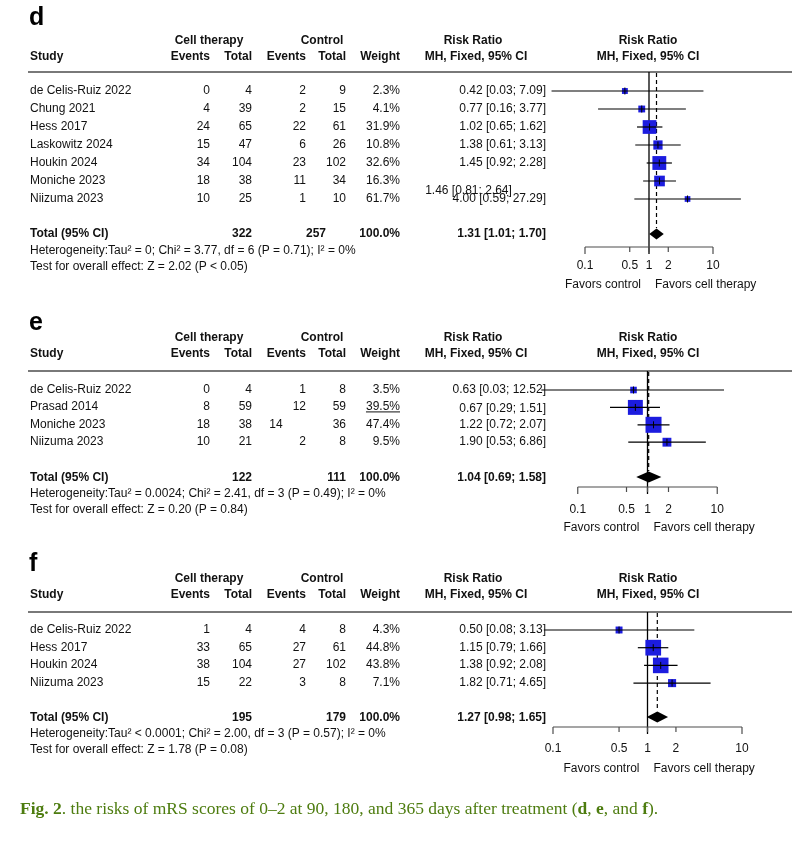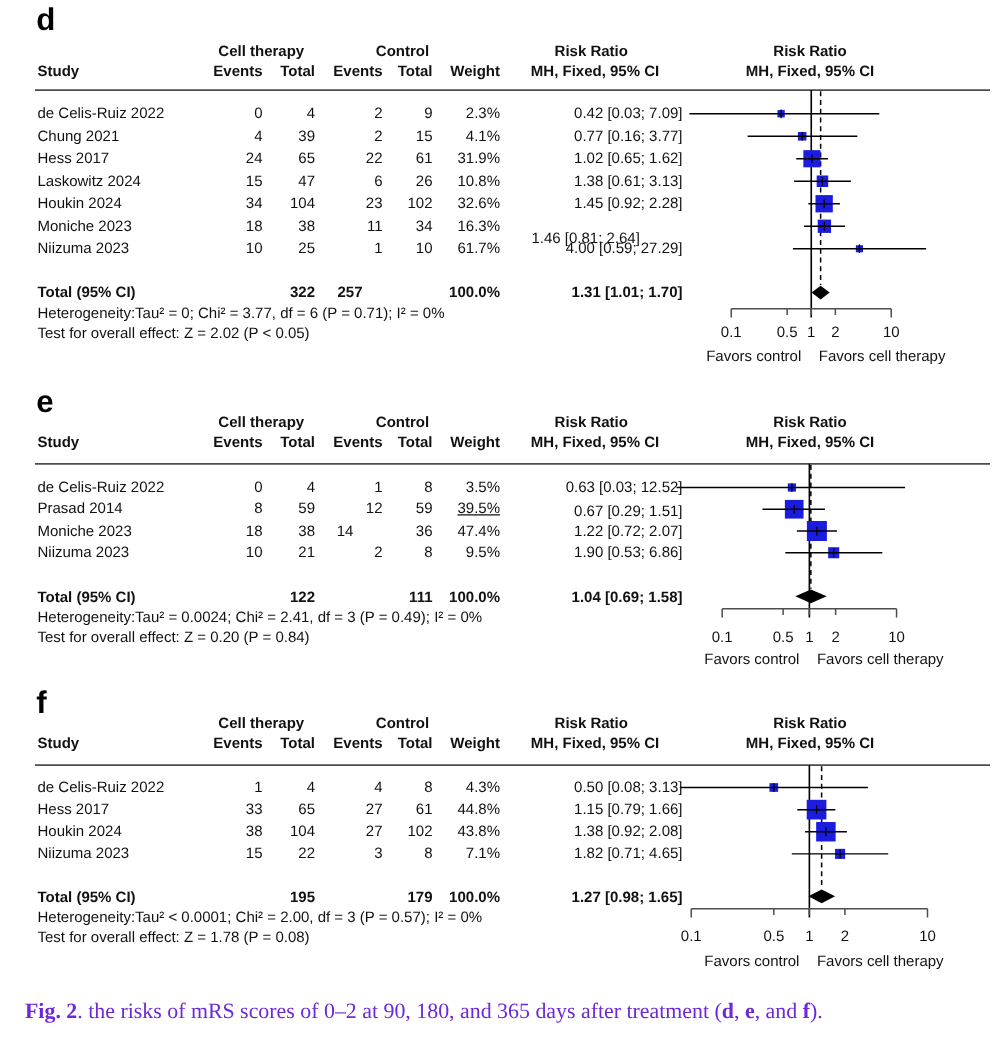--- a/index.html
+++ b/index.html
@@ -5,21 +5,21 @@
   html,body{margin:0;padding:0;background:#ffffff;}
   .fig{position:relative;width:800px;height:844px;background:#ffffff;overflow:hidden;
        font-family:"Liberation Sans",sans-serif;}
   #plot-canvas{position:absolute;left:0;top:0;}
   #text-layer{position:absolute;left:0;top:0;width:800px;height:844px;}
   .t{position:absolute;font:12px "Liberation Sans",sans-serif;color:#111;
      white-space:nowrap;transform:translateY(-50%);line-height:1.1;}
   .b{font-weight:bold;}
   .letter{font-size:25px;font-weight:bold;color:#000;}
   .caption{position:absolute;left:20px;top:798px;margin:0;width:770px;
-           font:17.5px "Liberation Serif",serif;color:#6d28d9;}
+           font:17.5px "Liberation Serif",serif;color:#4d7c0f;}
 </style>
 </head>
 <body>
 
 <div class="fig">
   <svg id="plot-canvas" width="800" height="844" viewBox="0 0 800 844">
       <line x1="28" y1="72" x2="792" y2="72" stroke="#4d4d4d" stroke-width="1.4"></line>
       <line x1="649" y1="72" x2="649" y2="254" stroke="#000000" stroke-width="1.3"></line>
       <line x1="656.5053629219689" y1="73" x2="656.5053629219689" y2="228" stroke="#000000" stroke-width="1.2" stroke-dasharray="4 3"></line>
       <rect x="621.9472082510958" y="88.05925366563021" width="5.881492668739589" height="5.881492668739589" fill="#1c1cdf"></rect>
@@ -153,21 +153,21 @@
       <div class="t" style="top: 191px; left: 391px; width: 155px; text-align: center;">1.46 [0.81; 2.64]</div>
       <div class="t" style="top: 199px; left: 30px;">Niizuma 2023</div>
       <div class="t" style="top: 199px; left: 150px; width: 60px; text-align: right;">10</div>
       <div class="t" style="top: 199px; left: 202px; width: 50px; text-align: right;">25</div>
       <div class="t" style="top: 199px; left: 246px; width: 60px; text-align: right;">1</div>
       <div class="t" style="top: 199px; left: 296px; width: 50px; text-align: right;">10</div>
       <div class="t" style="top: 199px; left: 340px; width: 60px; text-align: right;">61.7%</div>
       <div class="t" style="top: 199px; left: 391px; width: 155px; text-align: right;">4.00 [0.59; 27.29]</div>
       <div class="t b" style="top: 234px; left: 30px;">Total (95% CI)</div>
       <div class="t b" style="top: 234px; left: 192px; width: 60px; text-align: right;">322</div>
-      <div class="t b" style="top: 234px; left: 270px; width: 60px; text-align: left;">257</div>
+      <div class="t b" style="top: 234px; left: 286px; width: 60px; text-align: center;">257</div>
       <div class="t b" style="top: 234px; left: 340px; width: 60px; text-align: right;">100.0%</div>
       <div class="t b" style="top: 234px; left: 391px; width: 155px; text-align: right;">1.31 [1.01; 1.70]</div>
       <div class="t" style="top: 251px; left: 30px;">Heterogeneity:Tau² = 0; Chi² = 3.77, df = 6 (P = 0.71); I² = 0%</div>
       <div class="t" style="top: 267px; left: 30px;">Test for overall effect: Z = 2.02 (P &lt; 0.05)</div>
       <div class="t" style="top: 266px; left: 565px; width: 40px; text-align: center;">0.1</div>
       <div class="t" style="top: 266px; left: 609.734px; width: 40px; text-align: center;">0.5</div>
       <div class="t" style="top: 266px; left: 629px; width: 40px; text-align: center;">1</div>
       <div class="t" style="top: 266px; left: 648.266px; width: 40px; text-align: center;">2</div>
       <div class="t" style="top: 266px; left: 693px; width: 40px; text-align: center;">10</div>
       <div class="t" style="top: 285px; left: 511px; width: 130px; text-align: right;">Favors control</div>

